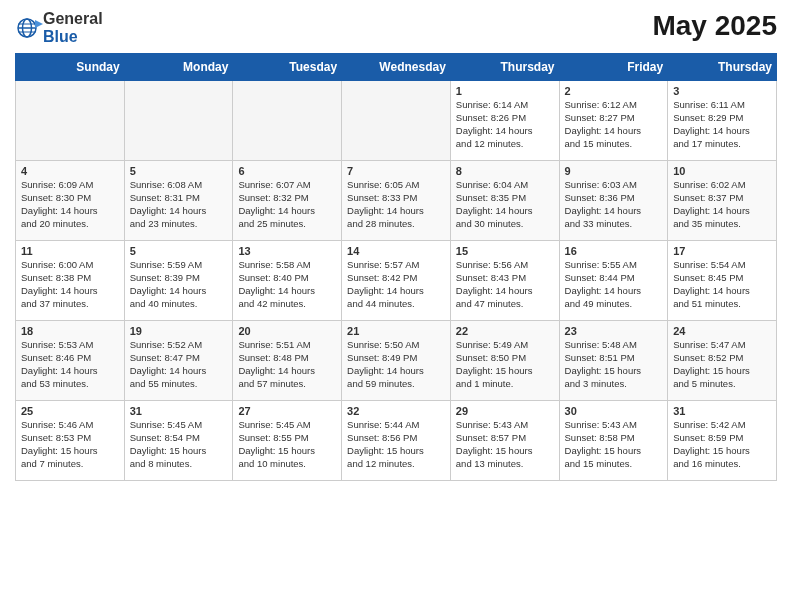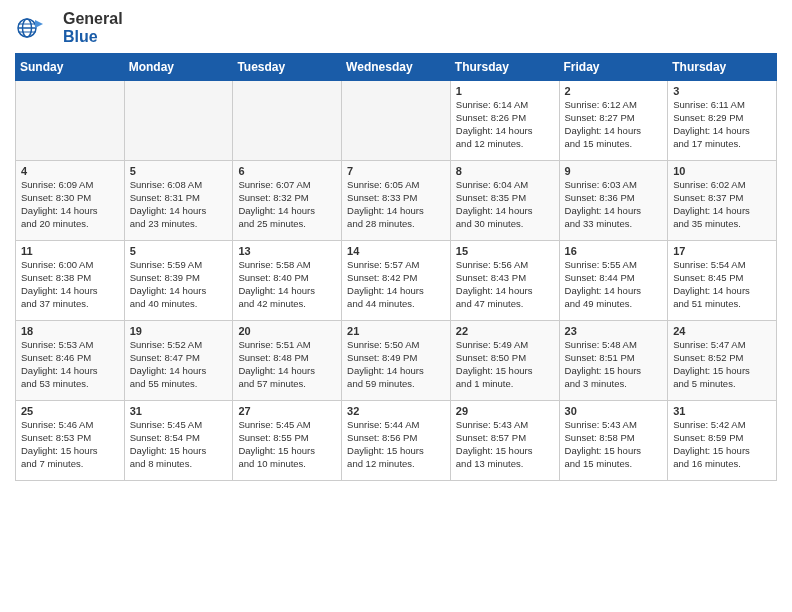--- a/index.html
+++ b/index.html
@@ -16,21 +16,21 @@
     }
     .header {
       display: flex;
       justify-content: space-between;
       align-items: flex-start;
       margin-bottom: 8px;
     }
     .logo {
       display: flex;
       align-items: center;
-      gap: 20px;
+      gap: 0;
     }
     .logo-general { color: #333; }
     .logo-blue { color: #1a5ca8; margin-top: 44px; }
     .logo-icon {
       width: 28px;
       height: 28px;
     }
     .title-block {
       text-align: right;
     }
@@ -47,21 +47,21 @@
       width: 100%;
       border-collapse: collapse;
       border: 1px solid #ccc;
     }
     .calendar th {
       background: #1a5ca8;
       color: #fff;
       font-size: 12px;
       font-weight: bold;
       padding: 6px 4px;
-      text-align: left;
+      text-align: right;
       border: 1px solid #1a5ca8;
     }
     .calendar td {
       vertical-align: top;
       border: 1px solid #ccc;
       padding: 4px 5px;
       width: calc(100% / 7);
       height: 80px;
       background: #fff;
       font-size: 10px;
@@ -103,20 +103,21 @@
         <polygon points="20,6 28,10 20,14" fill="#4a90d9"></polygon>
       </svg>
       <div>
         <div style="font-size:16px;font-weight:bold;line-height:1.1;">
           <span class="logo-general">General</span><br>
           <span class="logo-blue">Blue</span>
         </div>
       </div>
     </div>
     <div class="title-block">
+      <div class="month-year">May 2025</div>
     </div>
   </div>
 
   <table class="calendar">
     <thead>
       <tr>
 
       <th>Sunday</th>
           <th>Monday</th>
           <th>Tuesday</th>

